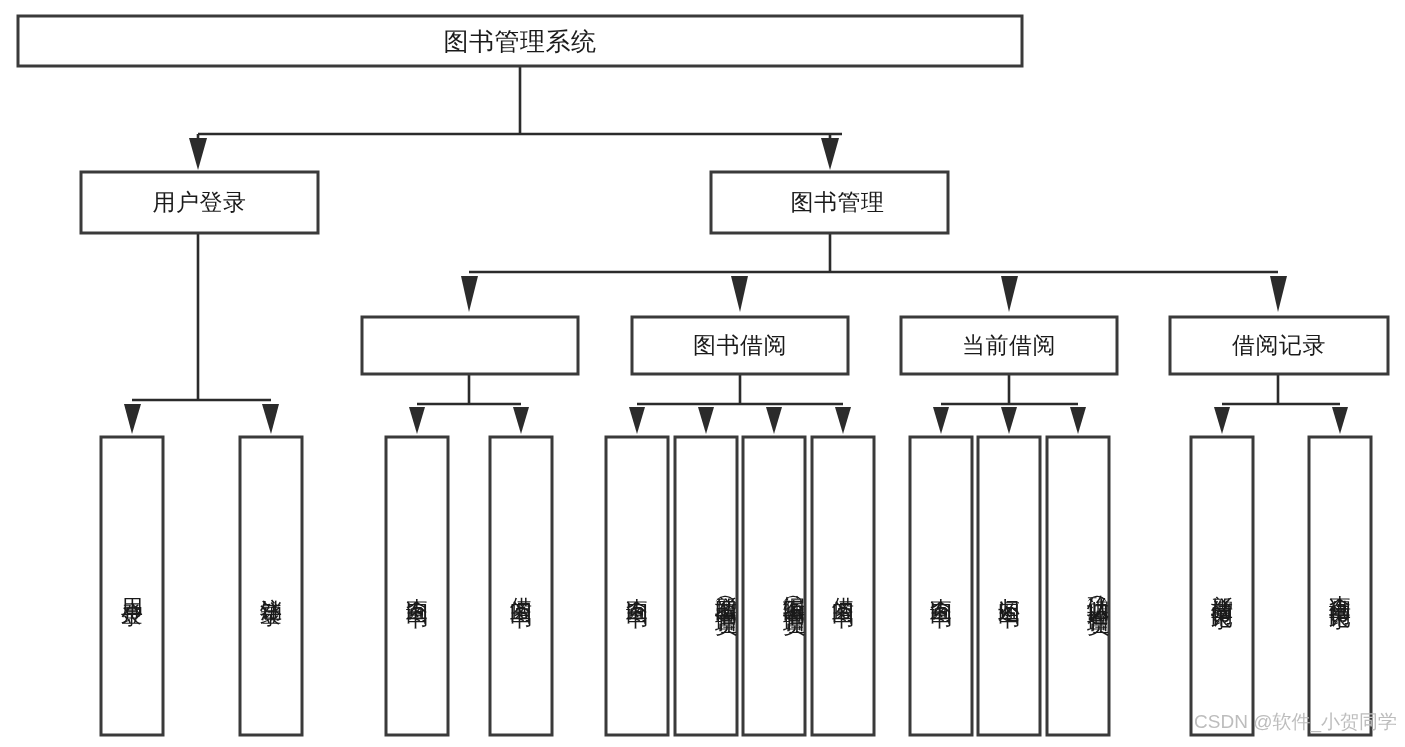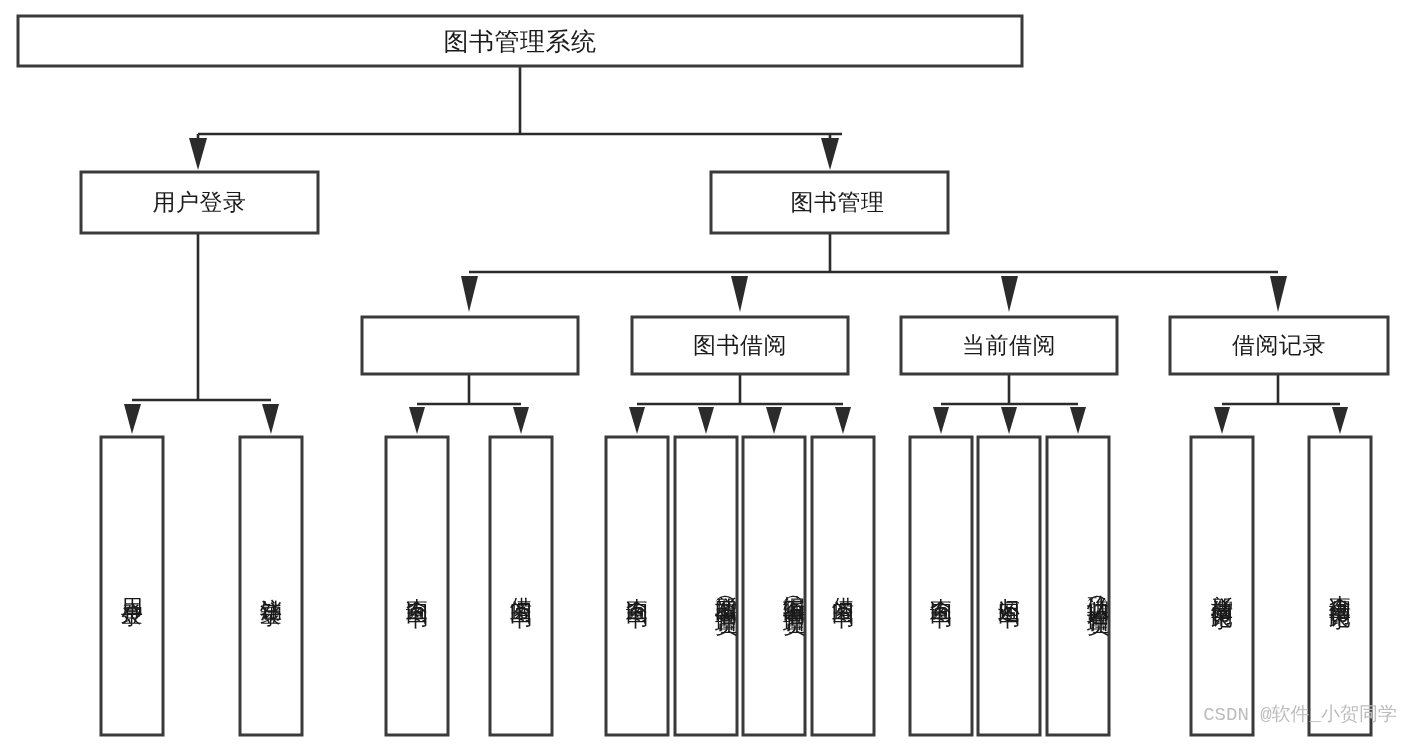--- a/index.html
+++ b/index.html
@@ -67,24 +67,24 @@
     font-family: "Liberation Sans", "DejaVu Sans", sans-serif;
     writing-mode: vertical-rl;
     text-orientation: upright;
     letter-spacing: 3px;
     line-height: 1;
     pointer-events: none;
   }
   #watermark {
     position: absolute;
     right: 8px;
-    bottom: 20px;
+    bottom: 12px;
     font-size: 19px;
     color: #bdbdbd;
-    font-family: Liberation Mono, monospace;
+    font-family: Liberation Sans, sans-serif;
     white-space: nowrap;
     pointer-events: none;
   }
 </style>
 </head>
 <body>
 
 <div id="diagram-root">
 
   <svg id="diagram-canvas" viewBox="0 0 1405 747" xmlns="http://www.w3.org/2000/svg">

